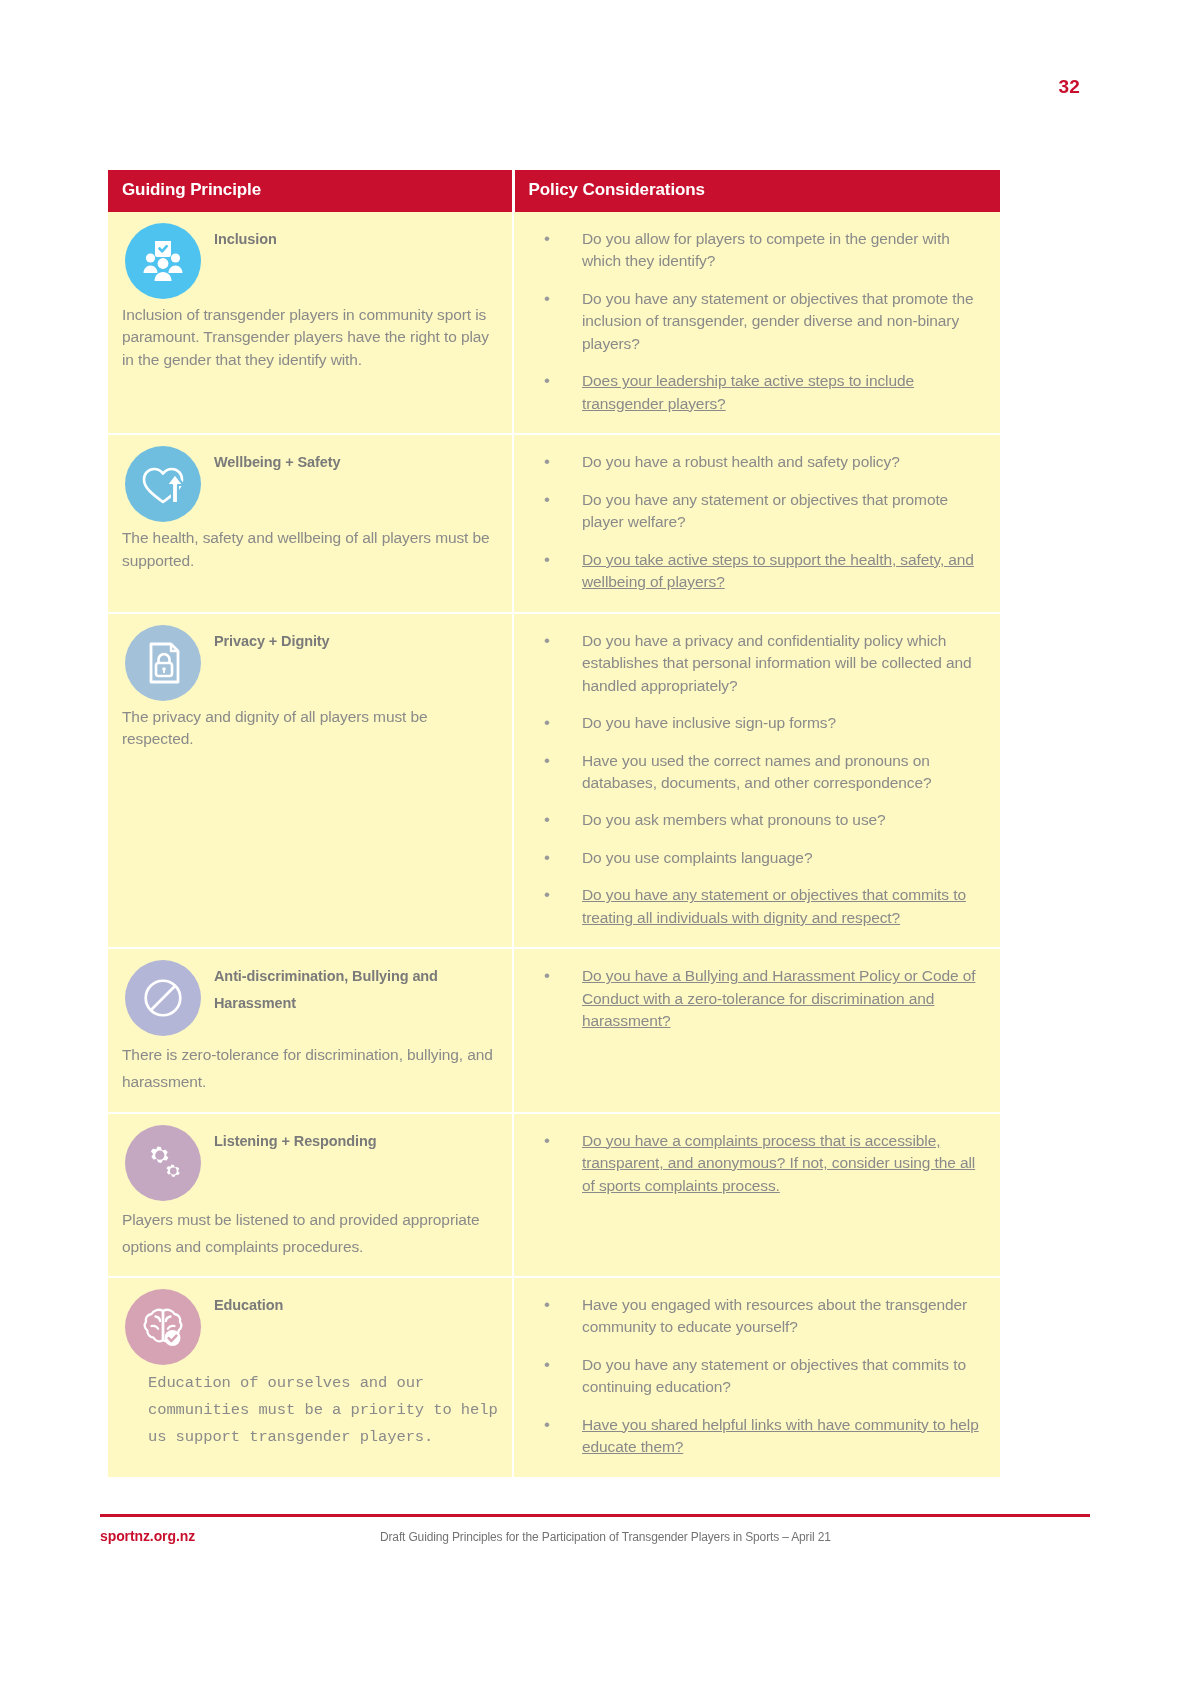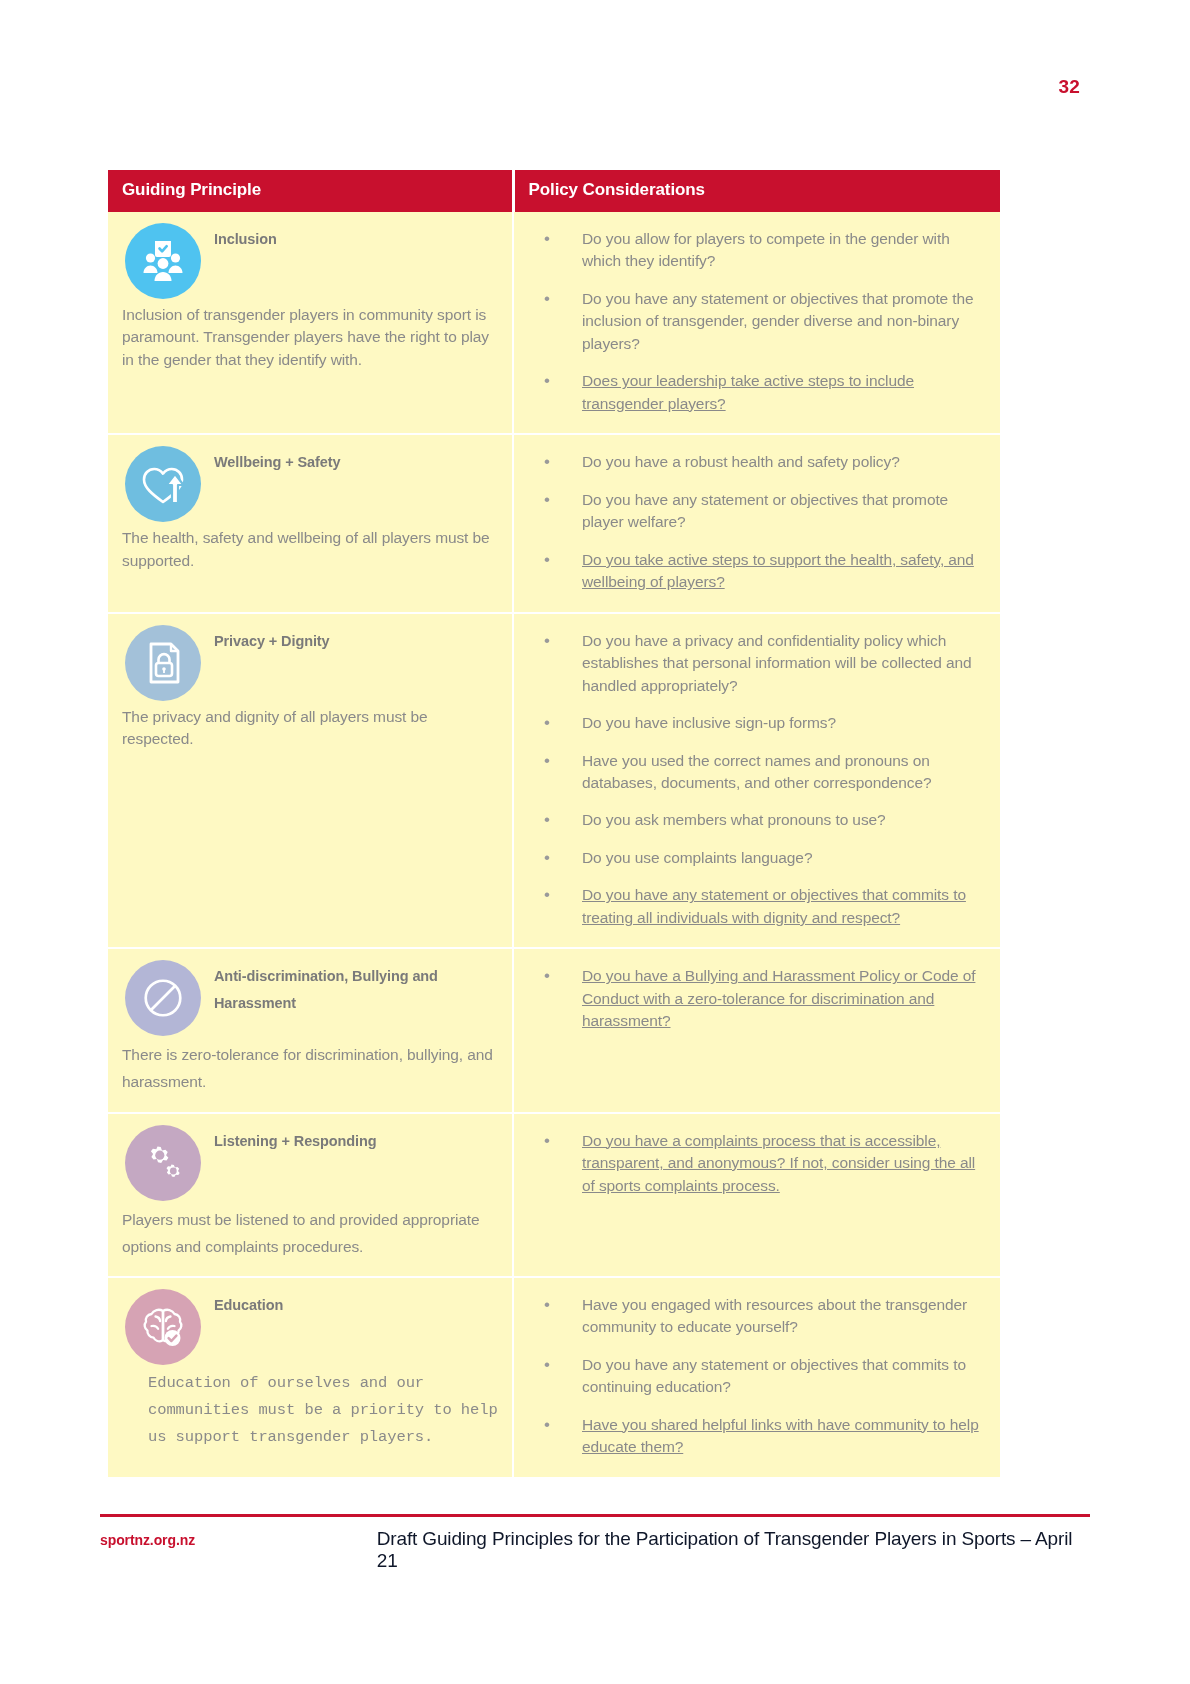--- a/index.html
+++ b/index.html
@@ -170,22 +170,22 @@
   }
   .footer-site {
     width: 280px;
     font-size: 14px;
     font-weight: 700;
     color: #C8102E;
     letter-spacing: -0.1px;
   }
   .footer-doc {
     flex: 1 1 auto;
-    font-size: 19px;
-    color: #0f172a;
+    font-size: 12px;
+    color: #737373;
     letter-spacing: -0.15px;
     text-align: left;
   }
 </style>
 </head>
 <body>
 
 <div class="page">
 
   <div class="page-number">32</div>

